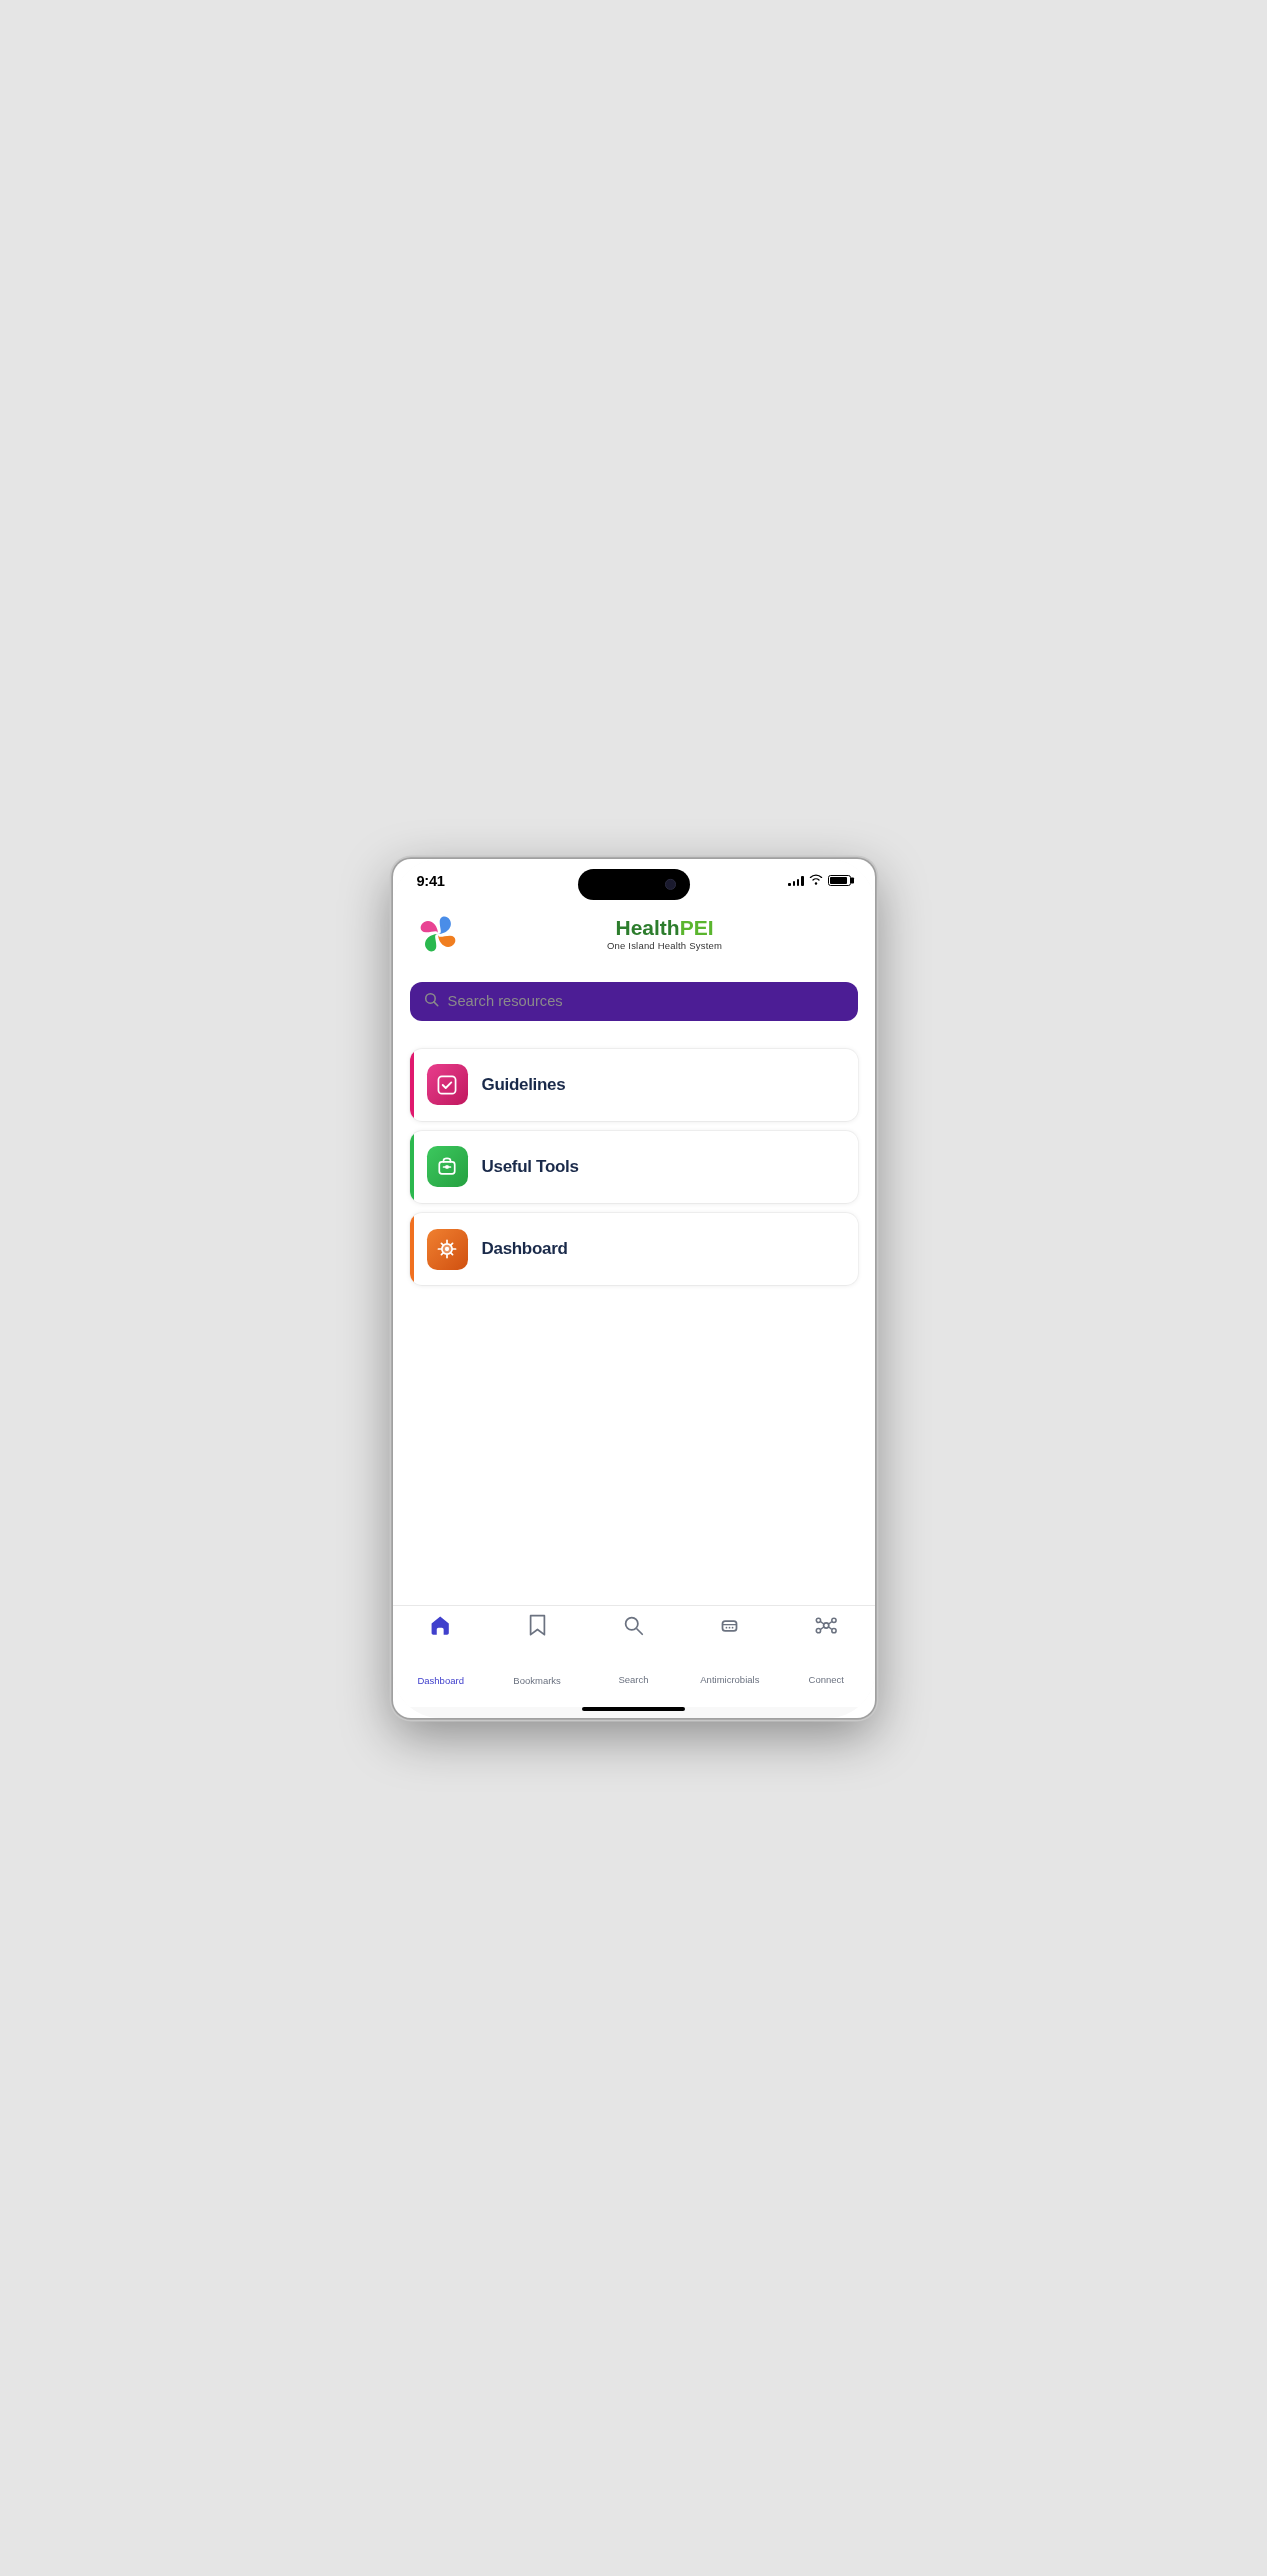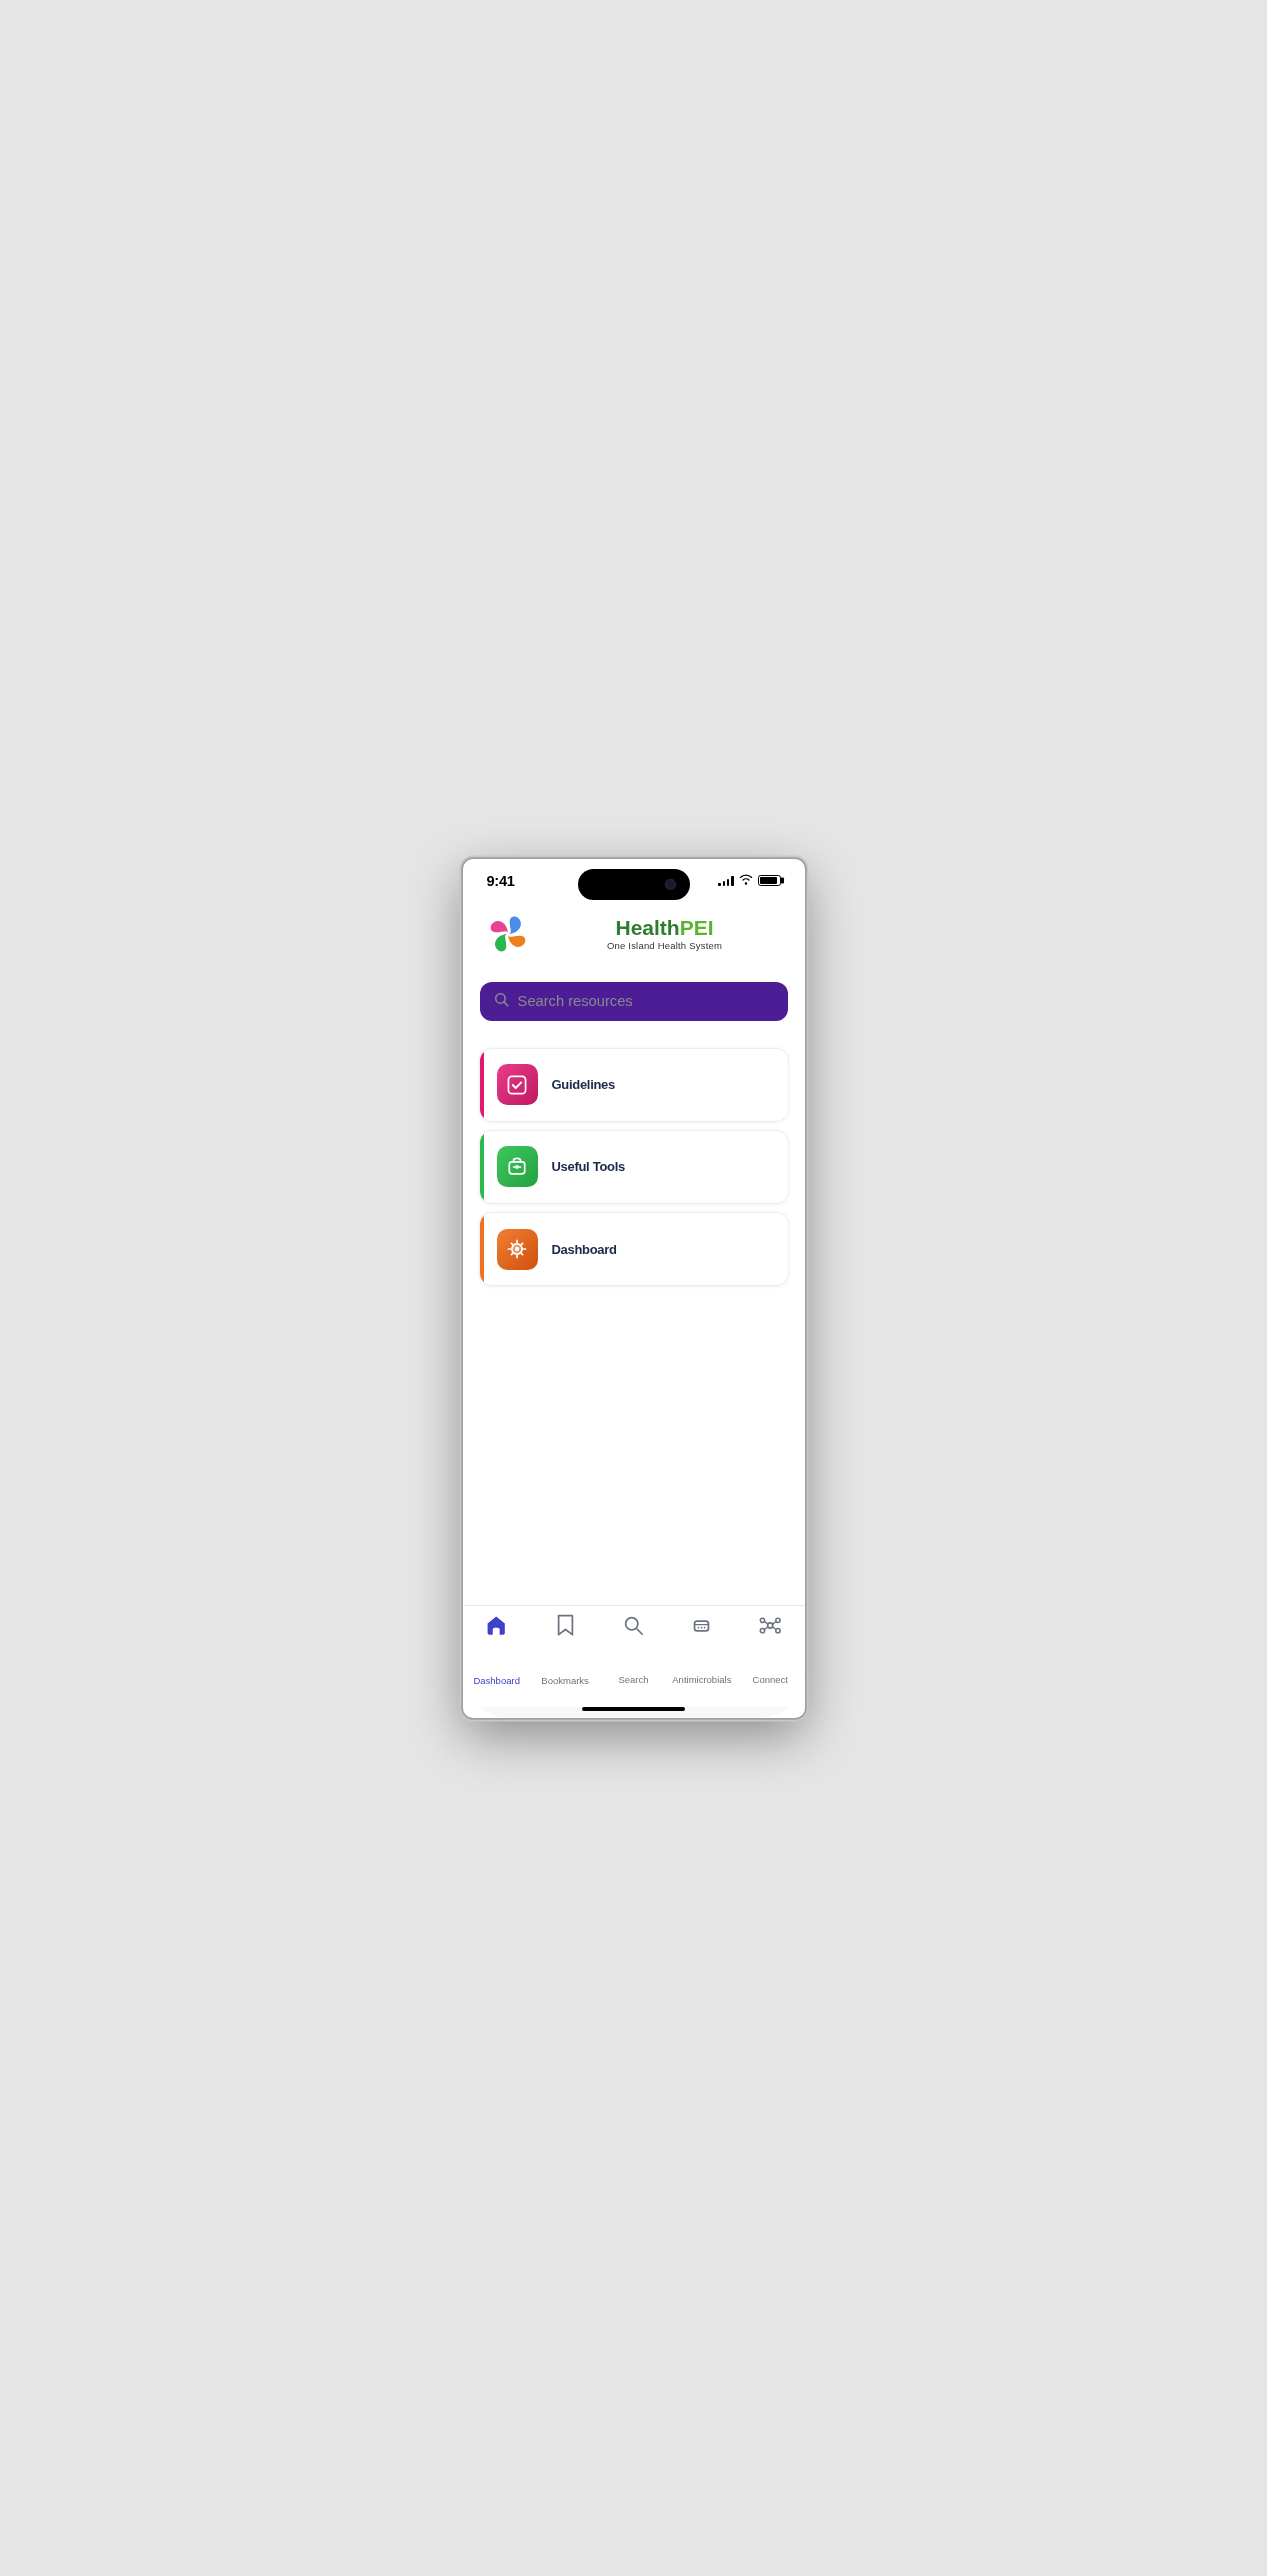--- a/index.html
+++ b/index.html
@@ -7,24 +7,24 @@
     body {
       background: #e5e5e5;
       display: flex;
       justify-content: center;
       align-items: center;
       min-height: 100vh;
       font-family: -apple-system, BlinkMacSystemFont, 'SF Pro Display', 'Helvetica Neue', sans-serif;
     }
 
     .phone-frame {
-      width: 342px;
+      width: 482px;
       height: 859px;
       background: #ffffff;
-      border-radius: 10px;
+      border-radius: 18px;
       position: relative;
       box-shadow:
         0 0 0 1.7px #a0a0a0,
         0 0 0 3.4px #c8c8c8,
         0 17px 52px rgba(0,0,0,0.4);
       overflow: hidden;
     }
 
     
     .phone-frame::before {
@@ -264,21 +264,21 @@
       border-radius: 10.3px;
       display: flex;
       align-items: center;
       justify-content: center;
       font-size: 19px;
       color: #fff;
       flex-shrink: 0;
     }
 
     .card-label {
-      font-size: 13px;
+      font-size: 17px;
       font-weight: 700;
       color: #1a2a4a;
       letter-spacing: -0.3px;
     }
 
     
     .card-guidelines .card-left-border { background: #e0196e; }
     .card-guidelines .card-icon-wrap { background: linear-gradient(135deg, #e83d8c, #c0185e); }
 
     

